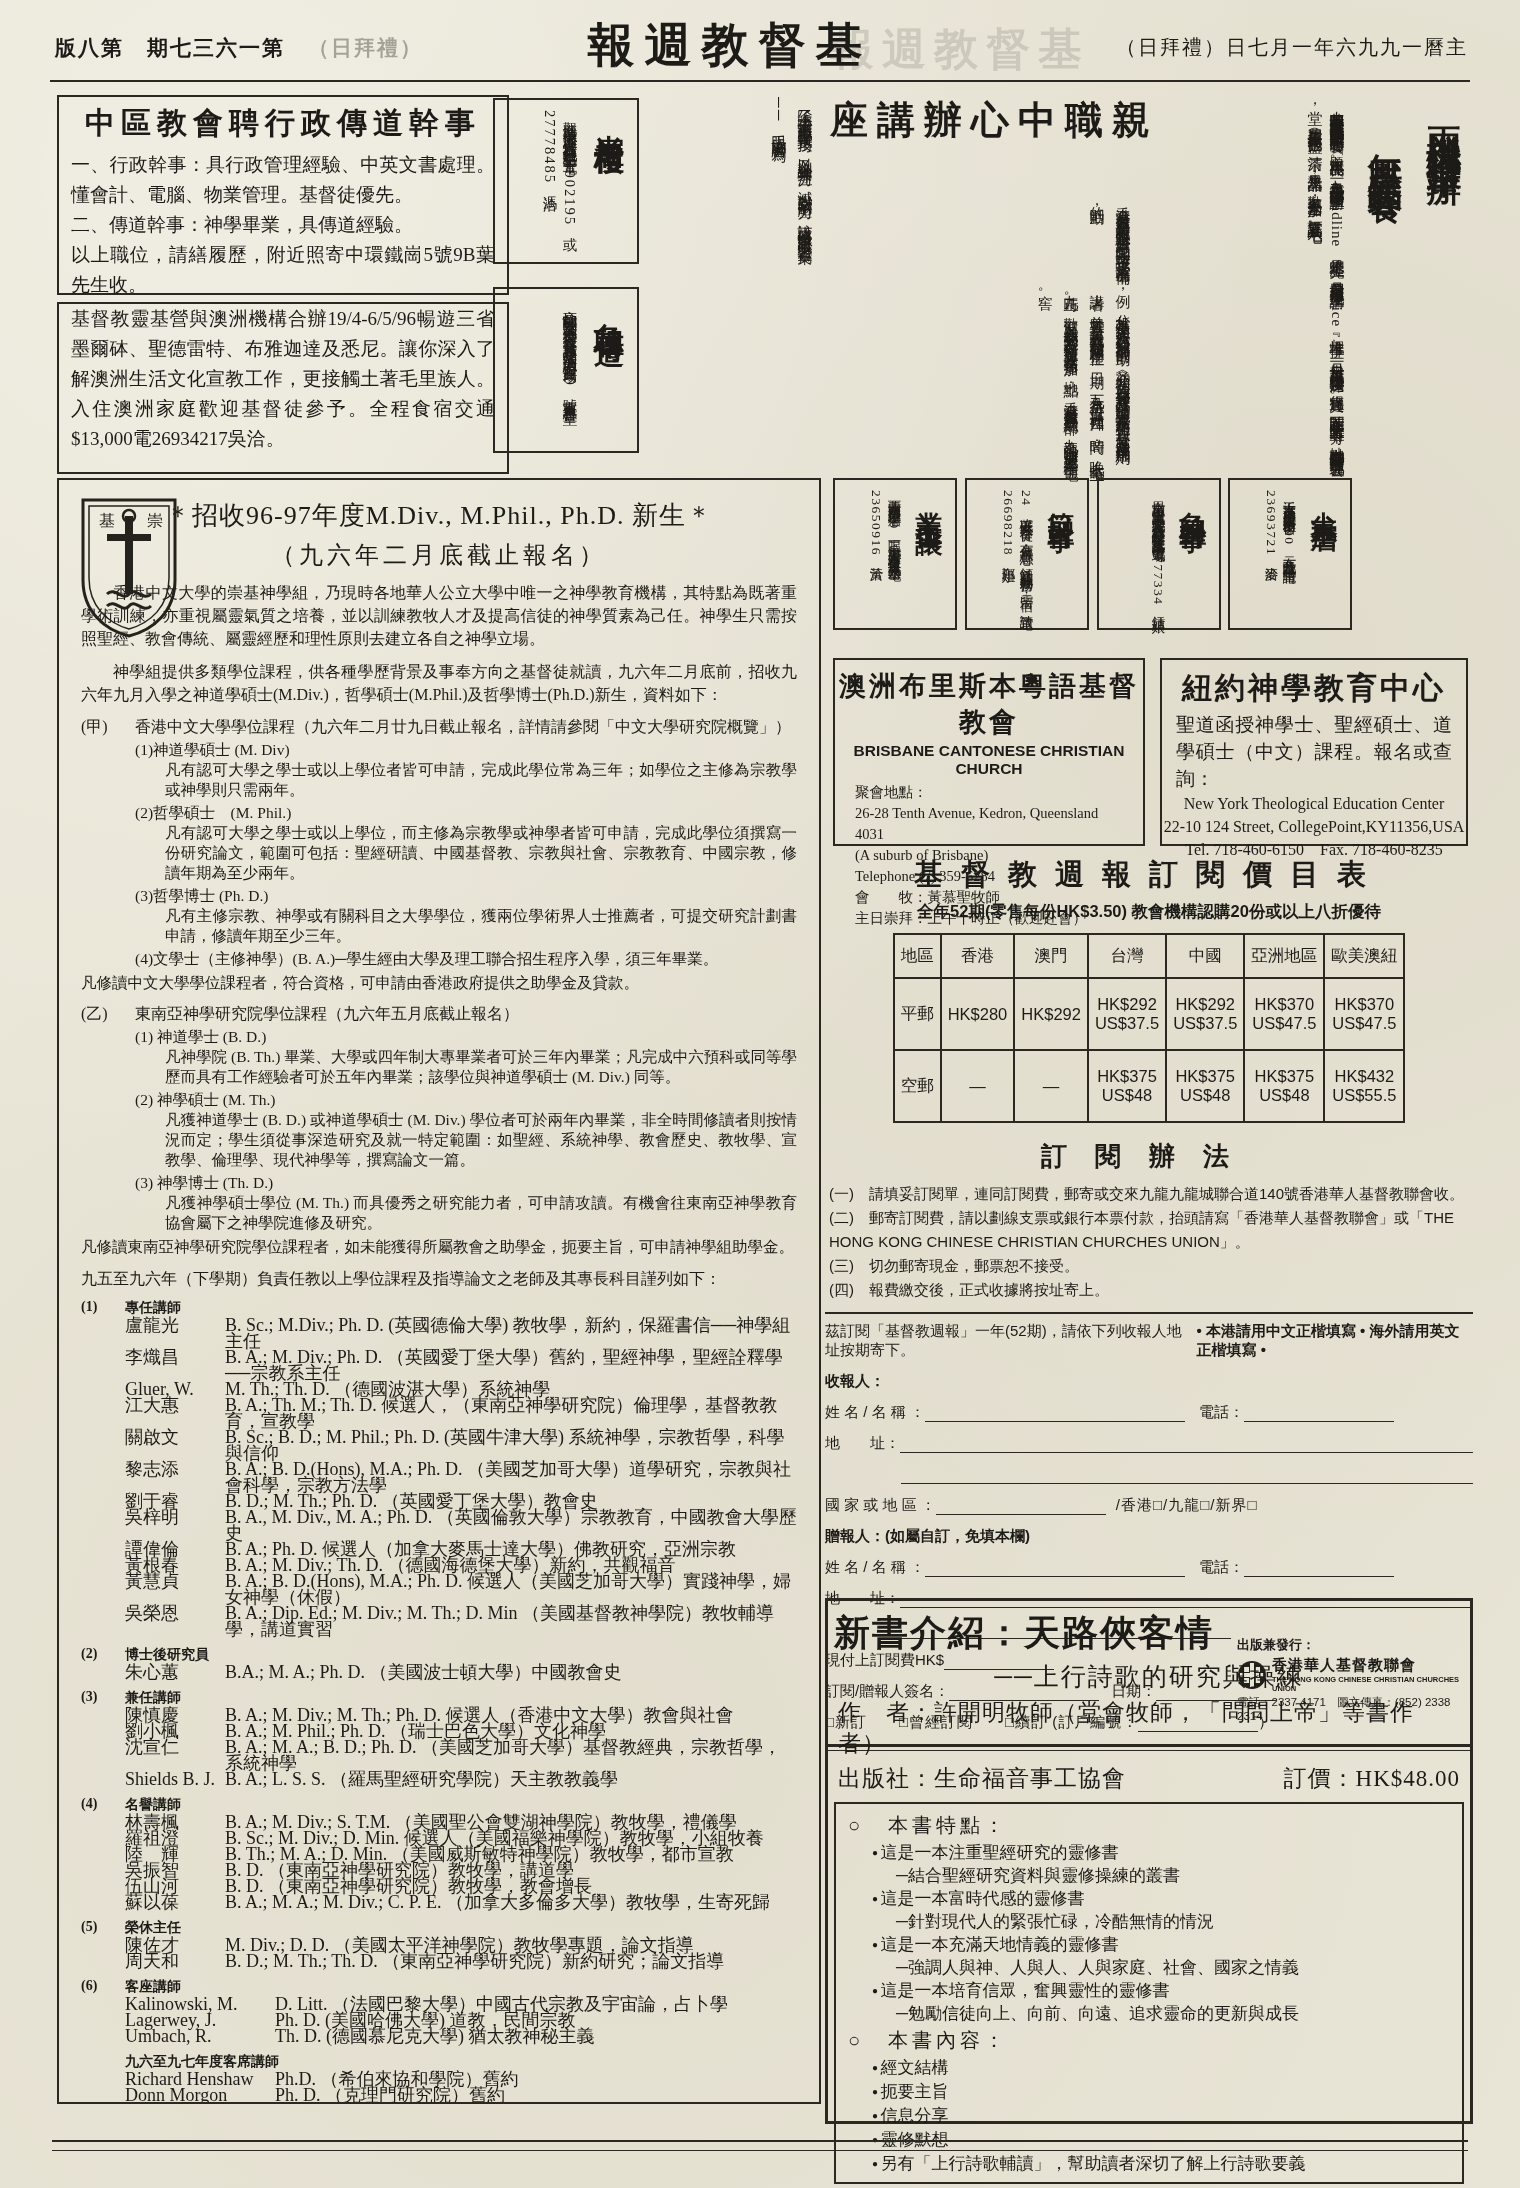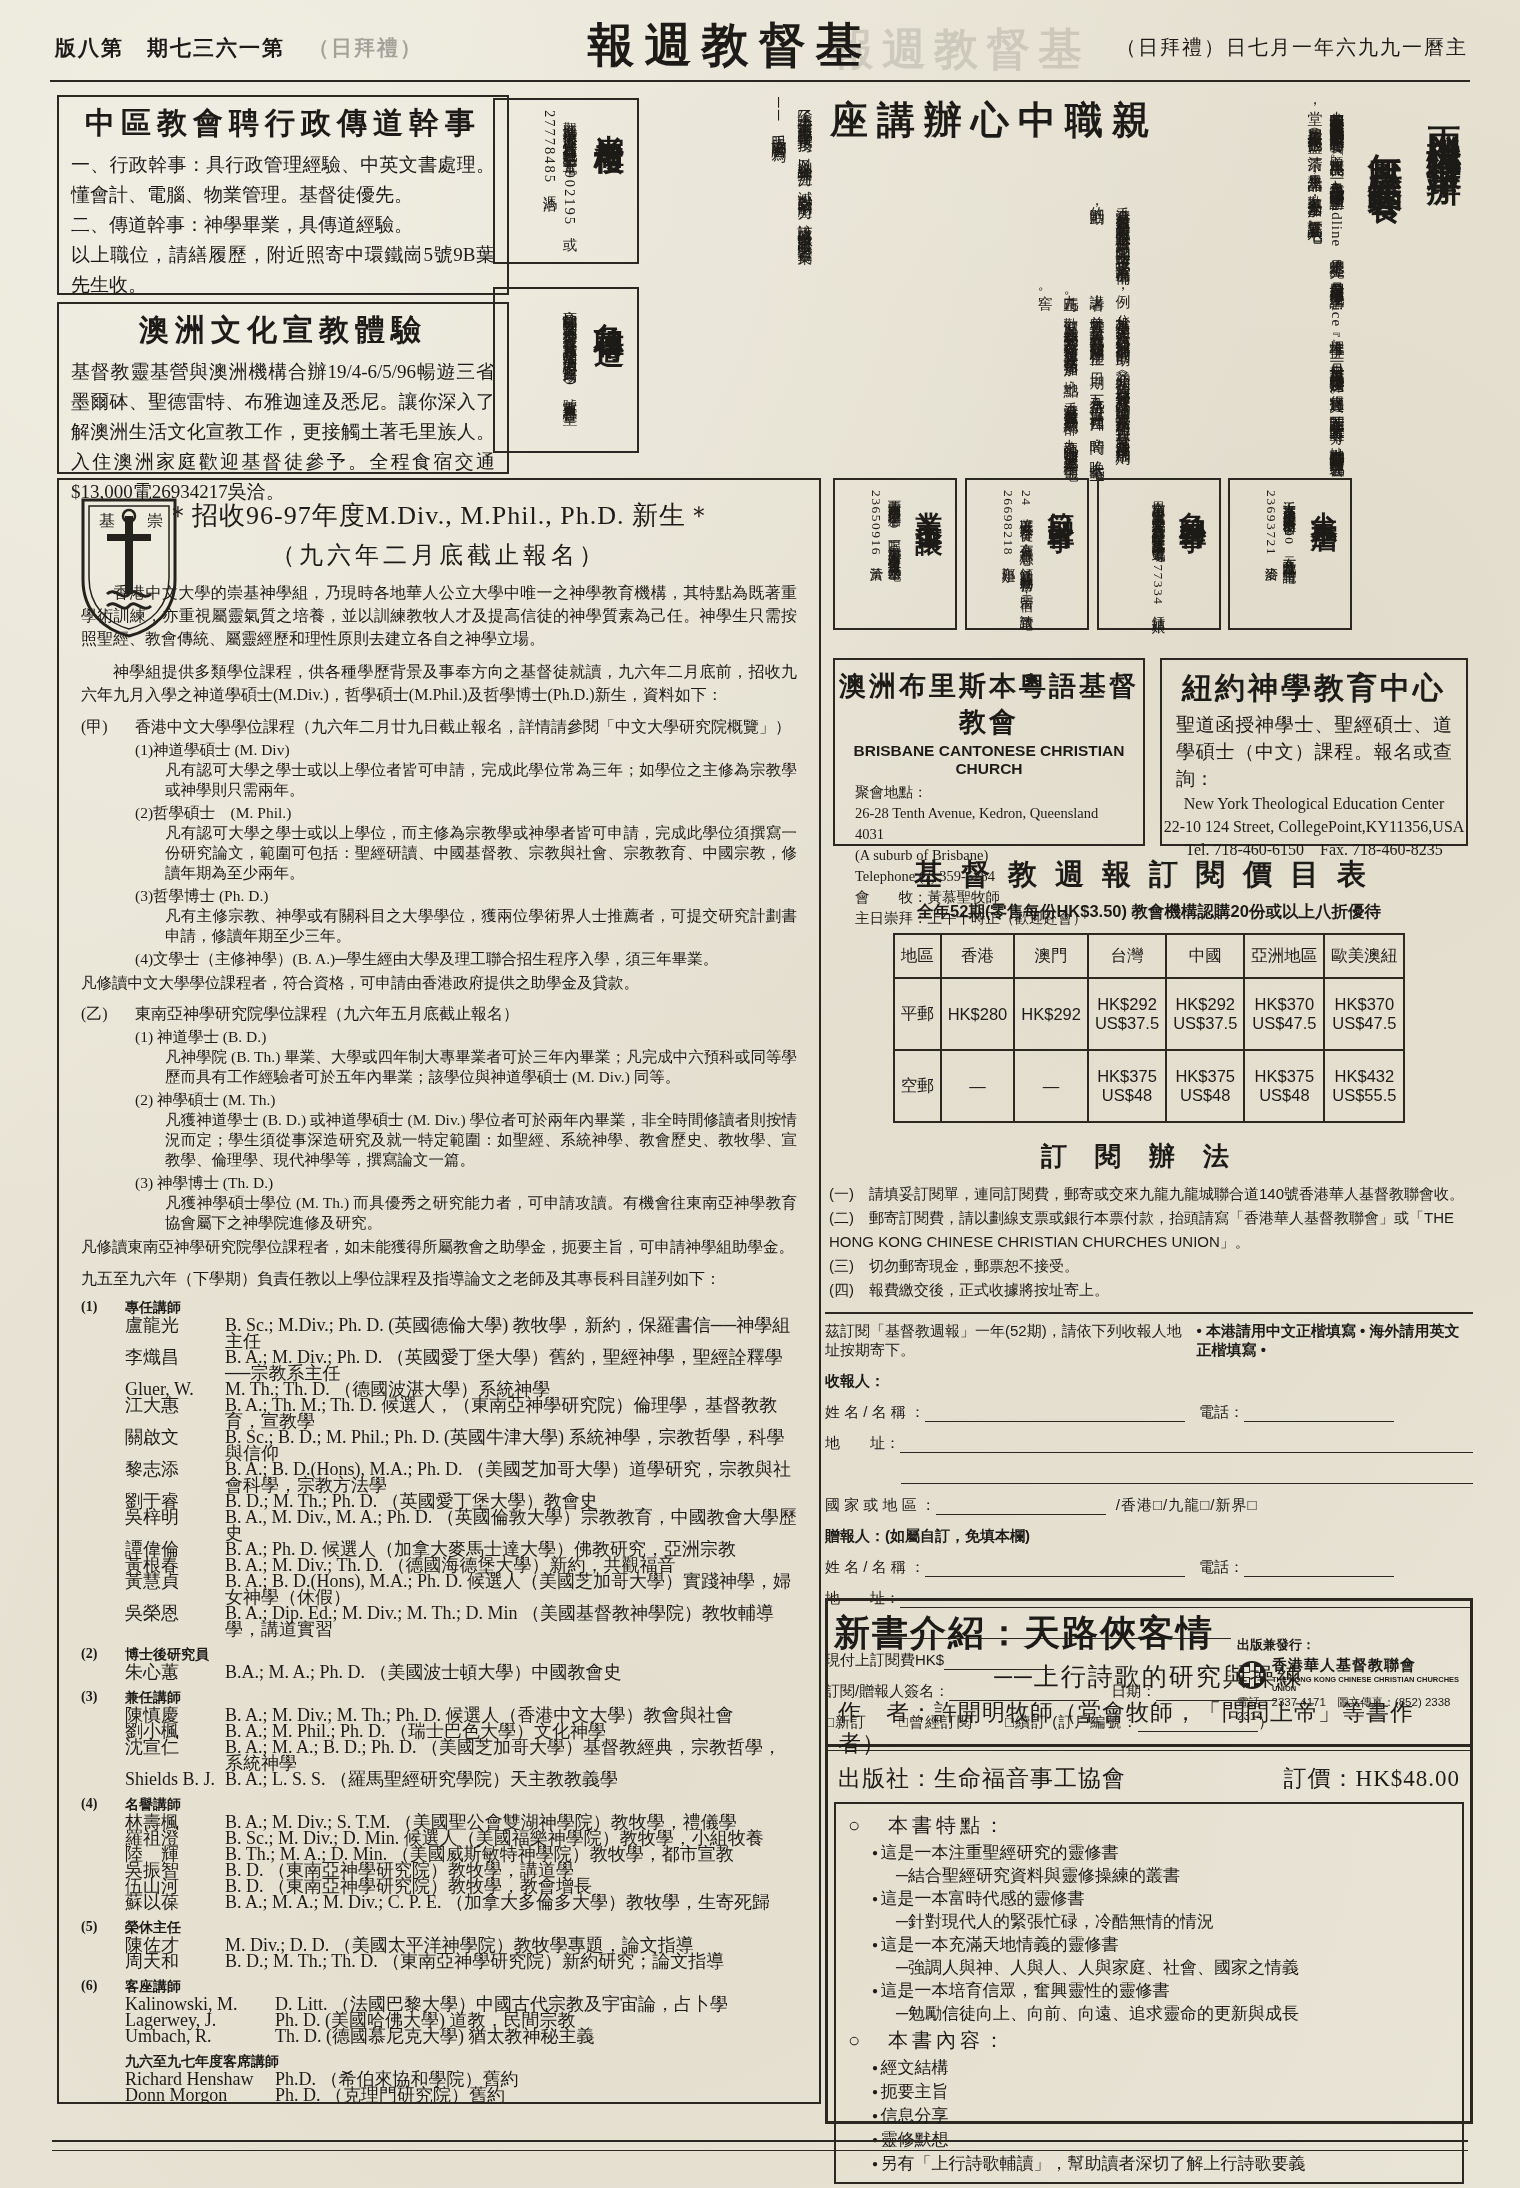--- a/index.html
+++ b/index.html
@@ -115,21 +115,20 @@
 
   <div class="box" style="left:57px;top:95px;width:452px;height:200px;">
     <div class="adtitle sans">中區教會聘行政傳道幹事</div>
     <div class="adbody">
       <div>一、行政幹事：具行政管理經驗、中英文書處理。懂會計、電腦、物業管理。基督徒優先。</div>
       <div>二、傳道幹事：神學畢業，具傳道經驗。</div>
       <div>以上職位，請繕履歷，附近照寄中環鐵崗5號9B葉先生收。</div>
     </div>
   </div>
   <div class="box" style="left:57px;top:302px;width:452px;height:172px;">
-    <div class="adtitle sans">澳洲文化宣教體驗</div>
     <div class="adbody">基督教靈基營與澳洲機構合辦19/4-6/5/96暢遊三省墨爾砵、聖德雷特、布雅迦達及悉尼。讓你深入了解澳洲生活文化宣教工作，更接觸土著毛里族人。入住澳洲家庭歡迎基督徒參予。全程食宿交通$13,000電26934217吳洽。</div>
   </div>
 
   <div class="box vflow vbox" style="left:493px;top:98px;width:146px;height:166px;">
     <div class="vtitle" style="font-size:30px;">半層樓租</div>
     <div class="vbody2">觀塘道啟德大廈五樓近坪石邨地鐵站租三千五電24902195或27778485馮洽</div>
   </div>
   <div class="box vflow vbox" style="left:493px;top:287px;width:146px;height:166px;">
     <div class="vtitle" style="font-size:30px;">急聘傳道</div>
     <div class="vbody2">高怡邨閱覽室開荒佈道帶領教會有意請履歷相片函油塘中心嘉貴商場120號宣教會恩盈堂</div>

